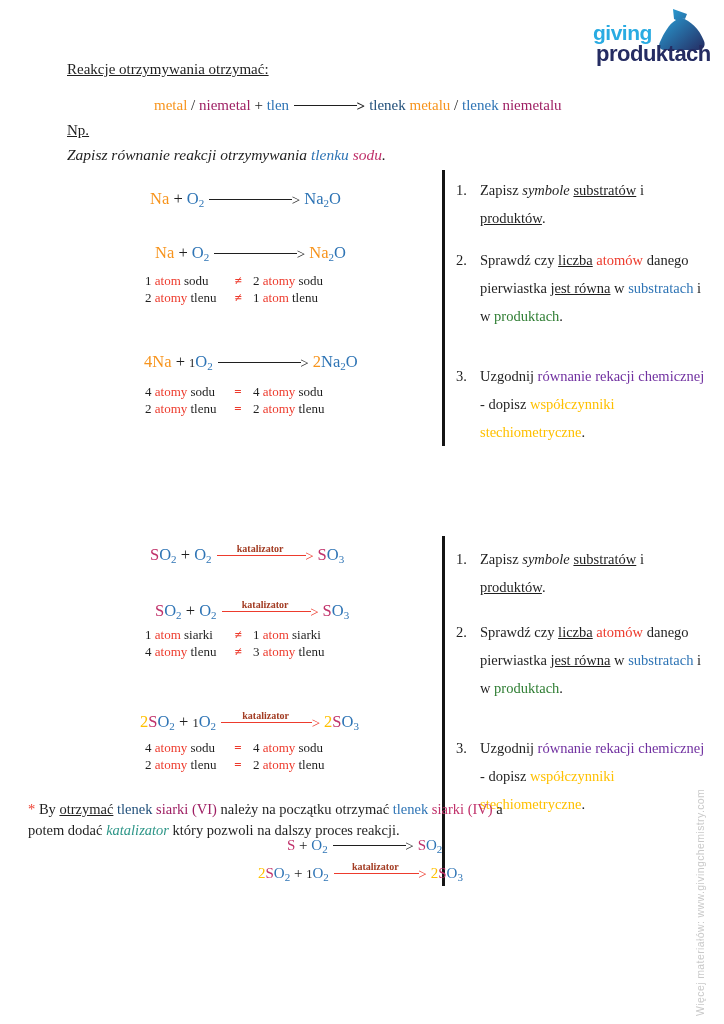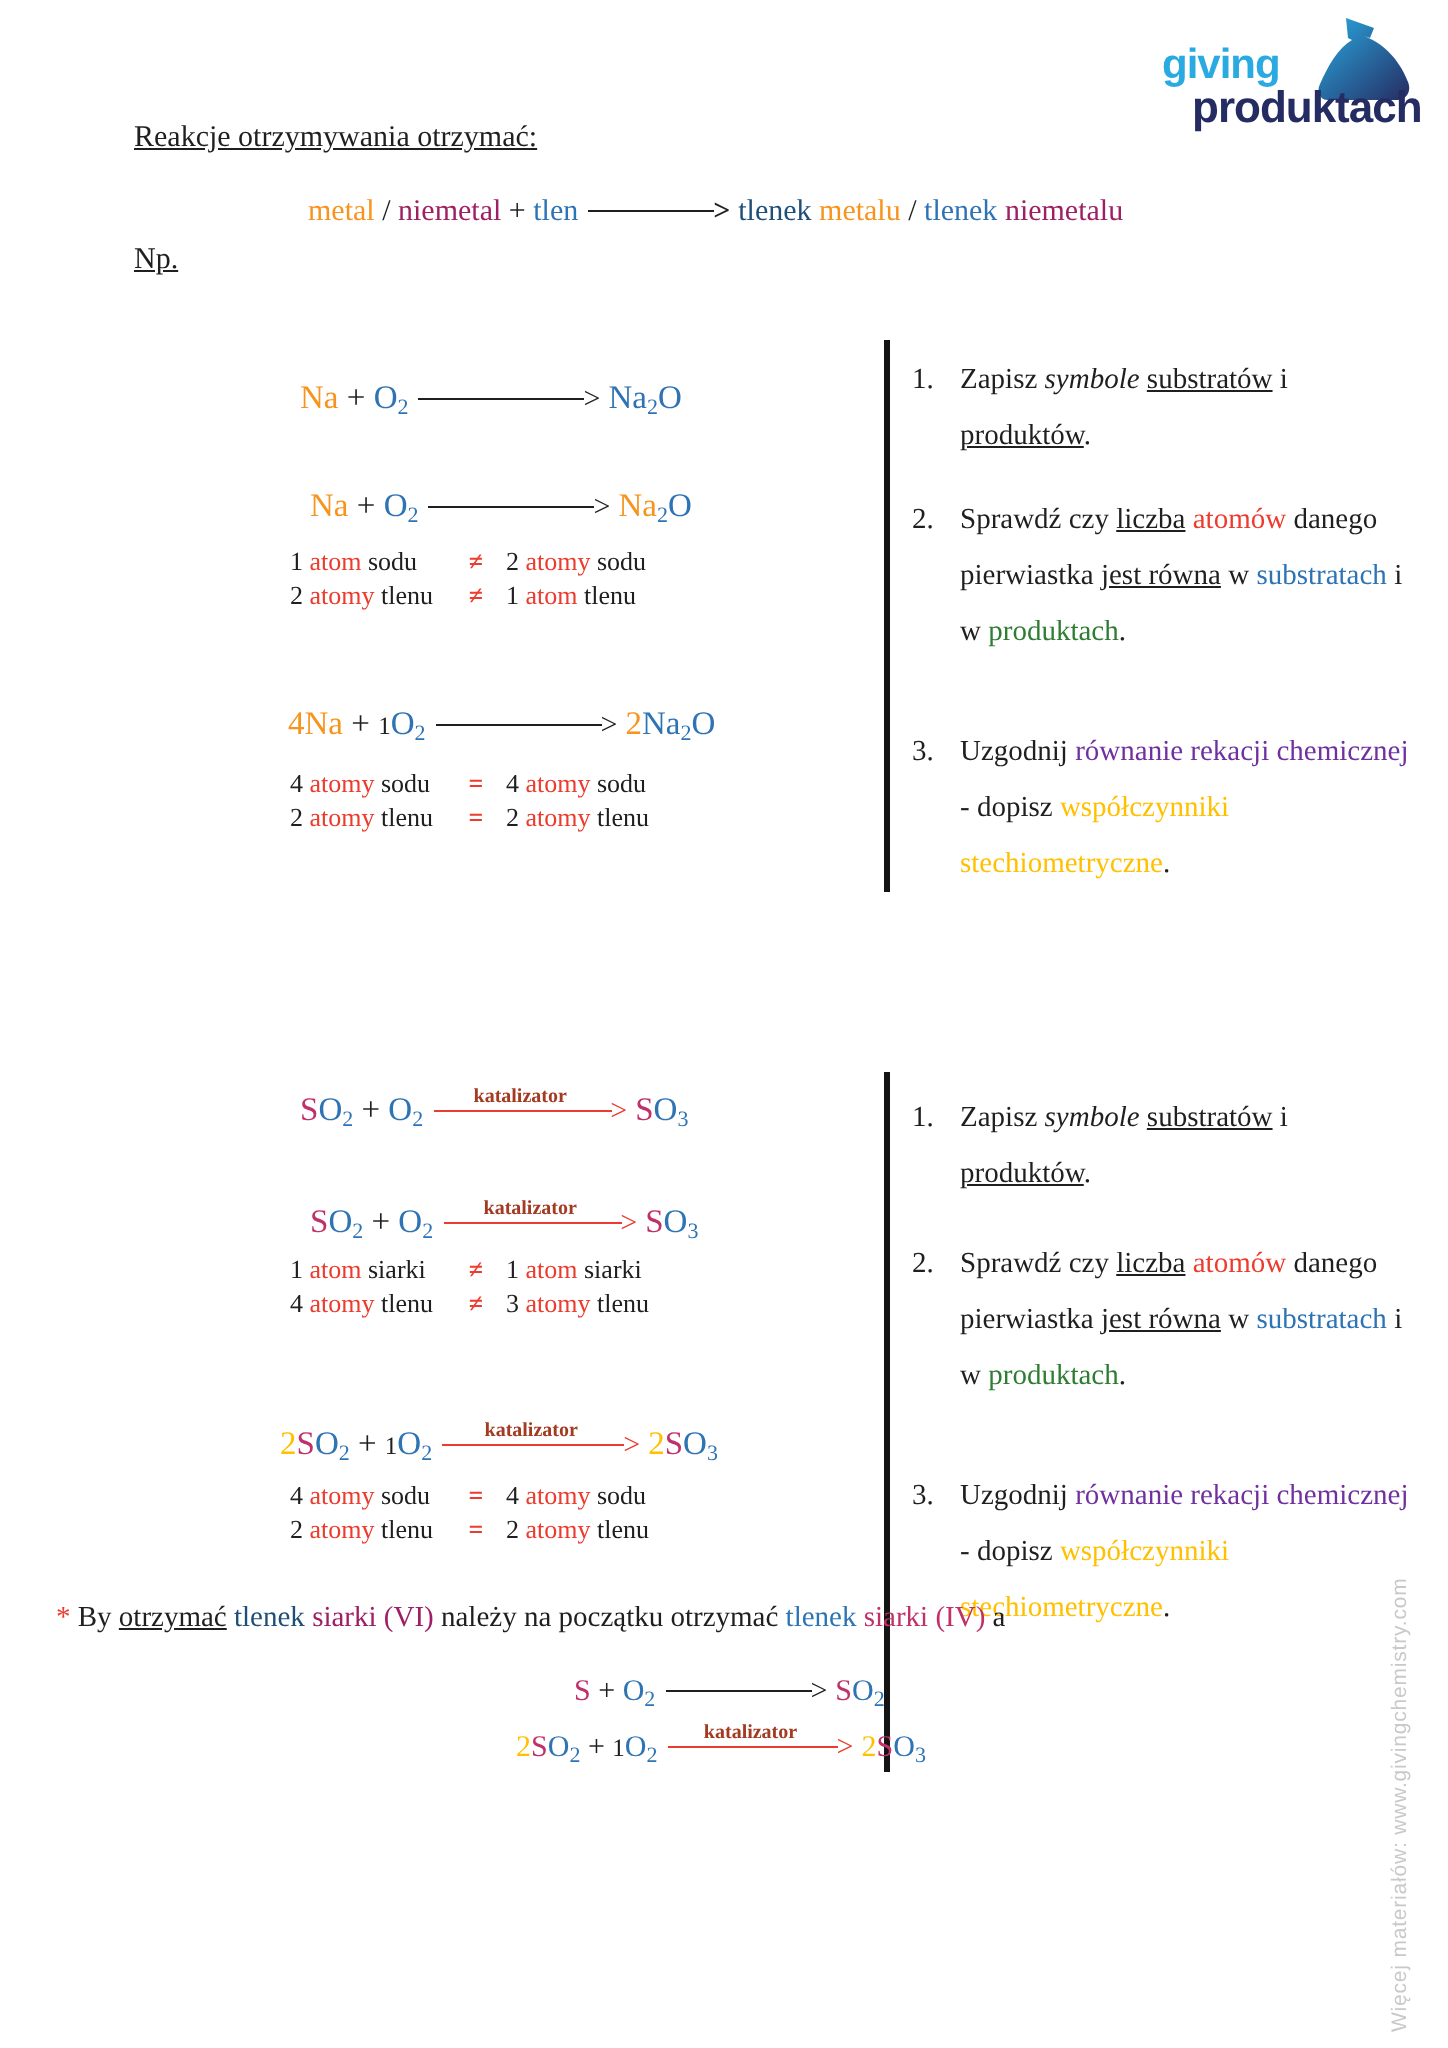--- a/index.html
+++ b/index.html
@@ -35,21 +35,21 @@
   
   .rule{position:absolute;width:3px;background:#141414;}
   .steps{position:absolute;font-size:14.5px;width:268px;}
   .step{position:absolute;left:0;display:flex;}
   .step .num{flex:0 0 24px;line-height:28px;}
   .step .lines > div{line-height:28px;white-space:nowrap;}
 
   
   .logo{position:absolute;top:8px;left:581px;width:134px;height:64px;
         font-family:"Liberation Sans",sans-serif;}
-  .logo .giving{position:absolute;top:13px;left:0;font-size:21px;font-weight:bold;color:#29ABE2;letter-spacing:-0.5px;}
+  .logo .giving{position:absolute;top:13px;left:12px;font-size:21px;font-weight:bold;color:#29ABE2;letter-spacing:-0.5px;}
   .logo .chemistry{position:absolute;top:33px;left:15px;font-size:22px;font-weight:bold;color:#252C62;letter-spacing:-0.5px;}
   .logo svg{position:absolute;top:0;right:2px;}
 
   
   .vtext{position:absolute;left:694px;top:788px;height:228px;width:16px;
          writing-mode:vertical-rl;transform:rotate(180deg);
          font-family:"Liberation Sans",sans-serif;font-size:10.5px;
          color:#c9c9c9;letter-spacing:0.4px;white-space:nowrap;}
 </style>
 </head>
@@ -68,20 +68,21 @@
       <path fill="url(#fg)" d="M24 1 L38 6 L36 11 L33 10 C41 13 50 20 55 33 C57 38 54 42 49 42 L15 42 C11 42 9 38 11 34 C15 25 20 16 27 12 L25 11 Z"></path>
     </svg>
     <div class="giving">giving</div>
     <div class="chemistry">produktach</div>
   </div>
 
   <div class="abs title" style="left:67px;top:61px">Reakcje otrzymywania otrzymać:</div>
   <div class="abs formula" style="left:154px;top:96px"><span class="b" style="color: rgb(247, 148, 29);">metal</span><span class="b"> / </span><span class="b" style="color: rgb(158, 31, 99);">niemetal</span><span class="b"> + </span><span class="b" style="color: rgb(46, 116, 181);">tlen</span><span class="arrow" style="width: 70px; color: rgb(31, 31, 31);"><span class="line"></span><span class="head">&gt;</span></span><span class="b" style="color: rgb(31, 78, 121);">tlenek </span><span class="b" style="color: rgb(247, 148, 29);">metalu</span><span class="b"> / </span><span class="b" style="color: rgb(46, 116, 181);">tlenek </span><span class="b" style="color: rgb(158, 31, 99);">niemetalu</span></div>
   <div class="abs np" style="left:67px;top:122px">Np.</div>
 
+  <div class="abs heading" style="left:67px;top:146px"><span class="i">Zapisz równanie reakcji otrzymywania </span><span class="i" style="color: rgb(46, 116, 181);">tlenku </span><span class="i" style="color: rgb(192, 49, 106);">sodu</span><span class="i">.</span></div>
 
   <div class="abs eq" style="left:150px;top:189px"><span style="color: rgb(247, 148, 29);">Na</span><span> + </span><span style="color: rgb(46, 116, 181);">O</span><span class="sub" style="color: rgb(46, 116, 181);">2</span><span class="arrow" style="width: 90px; color: rgb(31, 31, 31);"><span class="line"></span><span class="head">&gt;</span></span><span style="color: rgb(46, 116, 181);">Na</span><span class="sub" style="color: rgb(46, 116, 181);">2</span><span style="color: rgb(46, 116, 181);">O</span></div>
   <div class="abs eq" style="left:155px;top:243px"><span style="color: rgb(247, 148, 29);">Na</span><span> + </span><span style="color: rgb(46, 116, 181);">O</span><span class="sub" style="color: rgb(46, 116, 181);">2</span><span class="arrow" style="width: 90px; color: rgb(31, 31, 31);"><span class="line"></span><span class="head">&gt;</span></span><span style="color: rgb(247, 148, 29);">Na</span><span class="sub" style="color: rgb(46, 116, 181);">2</span><span style="color: rgb(46, 116, 181);">O</span></div>
 
   <div class="abs cmp" style="left:145px;top:272px">
     <div class="cmp-row">
       <span><span class="b">1 </span><span style="color: rgb(237, 59, 45);">atom</span><span> sodu</span></span>
       <span class="sym">≠</span>
       <span><span class="b">2 </span><span style="color: rgb(237, 59, 45);">atomy</span><span> sodu</span></span>
     </div>
@@ -187,18 +188,19 @@
       <span class="num">3.</span>
       <div class="lines">
         <div><span>Uzgodnij </span><span style="color: rgb(112, 48, 160);">równanie rekacji chemicznej</span></div>
         <div><span>- dopisz </span><span style="color: rgb(255, 192, 0);">współczynniki</span></div>
         <div><span style="color: rgb(255, 192, 0);">stechiometryczne</span><span>.</span></div>
       </div>
     </div>
   </div>
 
   <div class="abs fn" style="left:28px;top:801px"><span class="b" style="color: rgb(237, 59, 45);">* </span><span>By </span><span class="u">otrzymać</span><span> </span><span class="b" style="color: rgb(31, 78, 121);">tlenek </span><span class="b" style="color: rgb(158, 31, 99);">siarki (VI)</span><span> należy na początku otrzymać </span><span style="color: rgb(46, 116, 181);">tlenek </span><span style="color: rgb(192, 49, 106);">siarki (IV)</span><span> a</span></div>
+  <div class="abs fn" style="left:28px;top:822px"><span>potem dodać </span><span class="i" style="color: rgb(46, 150, 136);">katalizator</span><span> który pozwoli na dalszy proces reakcji.</span></div>
   <div class="abs eq-sm" style="left:287px;top:836px"><span style="color: rgb(192, 49, 106);">S</span><span> + </span><span style="color: rgb(46, 116, 181);">O</span><span class="sub" style="color: rgb(46, 116, 181);">2</span><span class="arrow" style="width: 80px; color: rgb(31, 31, 31);"><span class="line"></span><span class="head">&gt;</span></span><span style="color: rgb(192, 49, 106);">S</span><span style="color: rgb(46, 116, 181);">O</span><span class="sub" style="color: rgb(46, 116, 181);">2</span></div>
   <div class="abs eq-sm" style="left:258px;top:864px"><span class="b" style="color: rgb(255, 192, 0);">2</span><span style="color: rgb(192, 49, 106);">S</span><span style="color: rgb(46, 116, 181);">O</span><span class="sub" style="color: rgb(46, 116, 181);">2</span><span> + </span><span class="sm">1</span><span style="color: rgb(46, 116, 181);">O</span><span class="sub" style="color: rgb(46, 116, 181);">2</span><span class="arrow" style="width: 92px; color: rgb(237, 59, 45);"><span class="lbl" style="color: rgb(162, 59, 34);">katalizator</span><span class="line"></span><span class="head">&gt;</span></span><span class="b" style="color: rgb(255, 192, 0);">2</span><span style="color: rgb(192, 49, 106);">S</span><span style="color: rgb(46, 116, 181);">O</span><span class="sub" style="color: rgb(46, 116, 181);">3</span></div>
 
   <div class="vtext">Więcej materiałów: www.givingchemistry.com</div>
 
 </div>
 
 </body></html>

